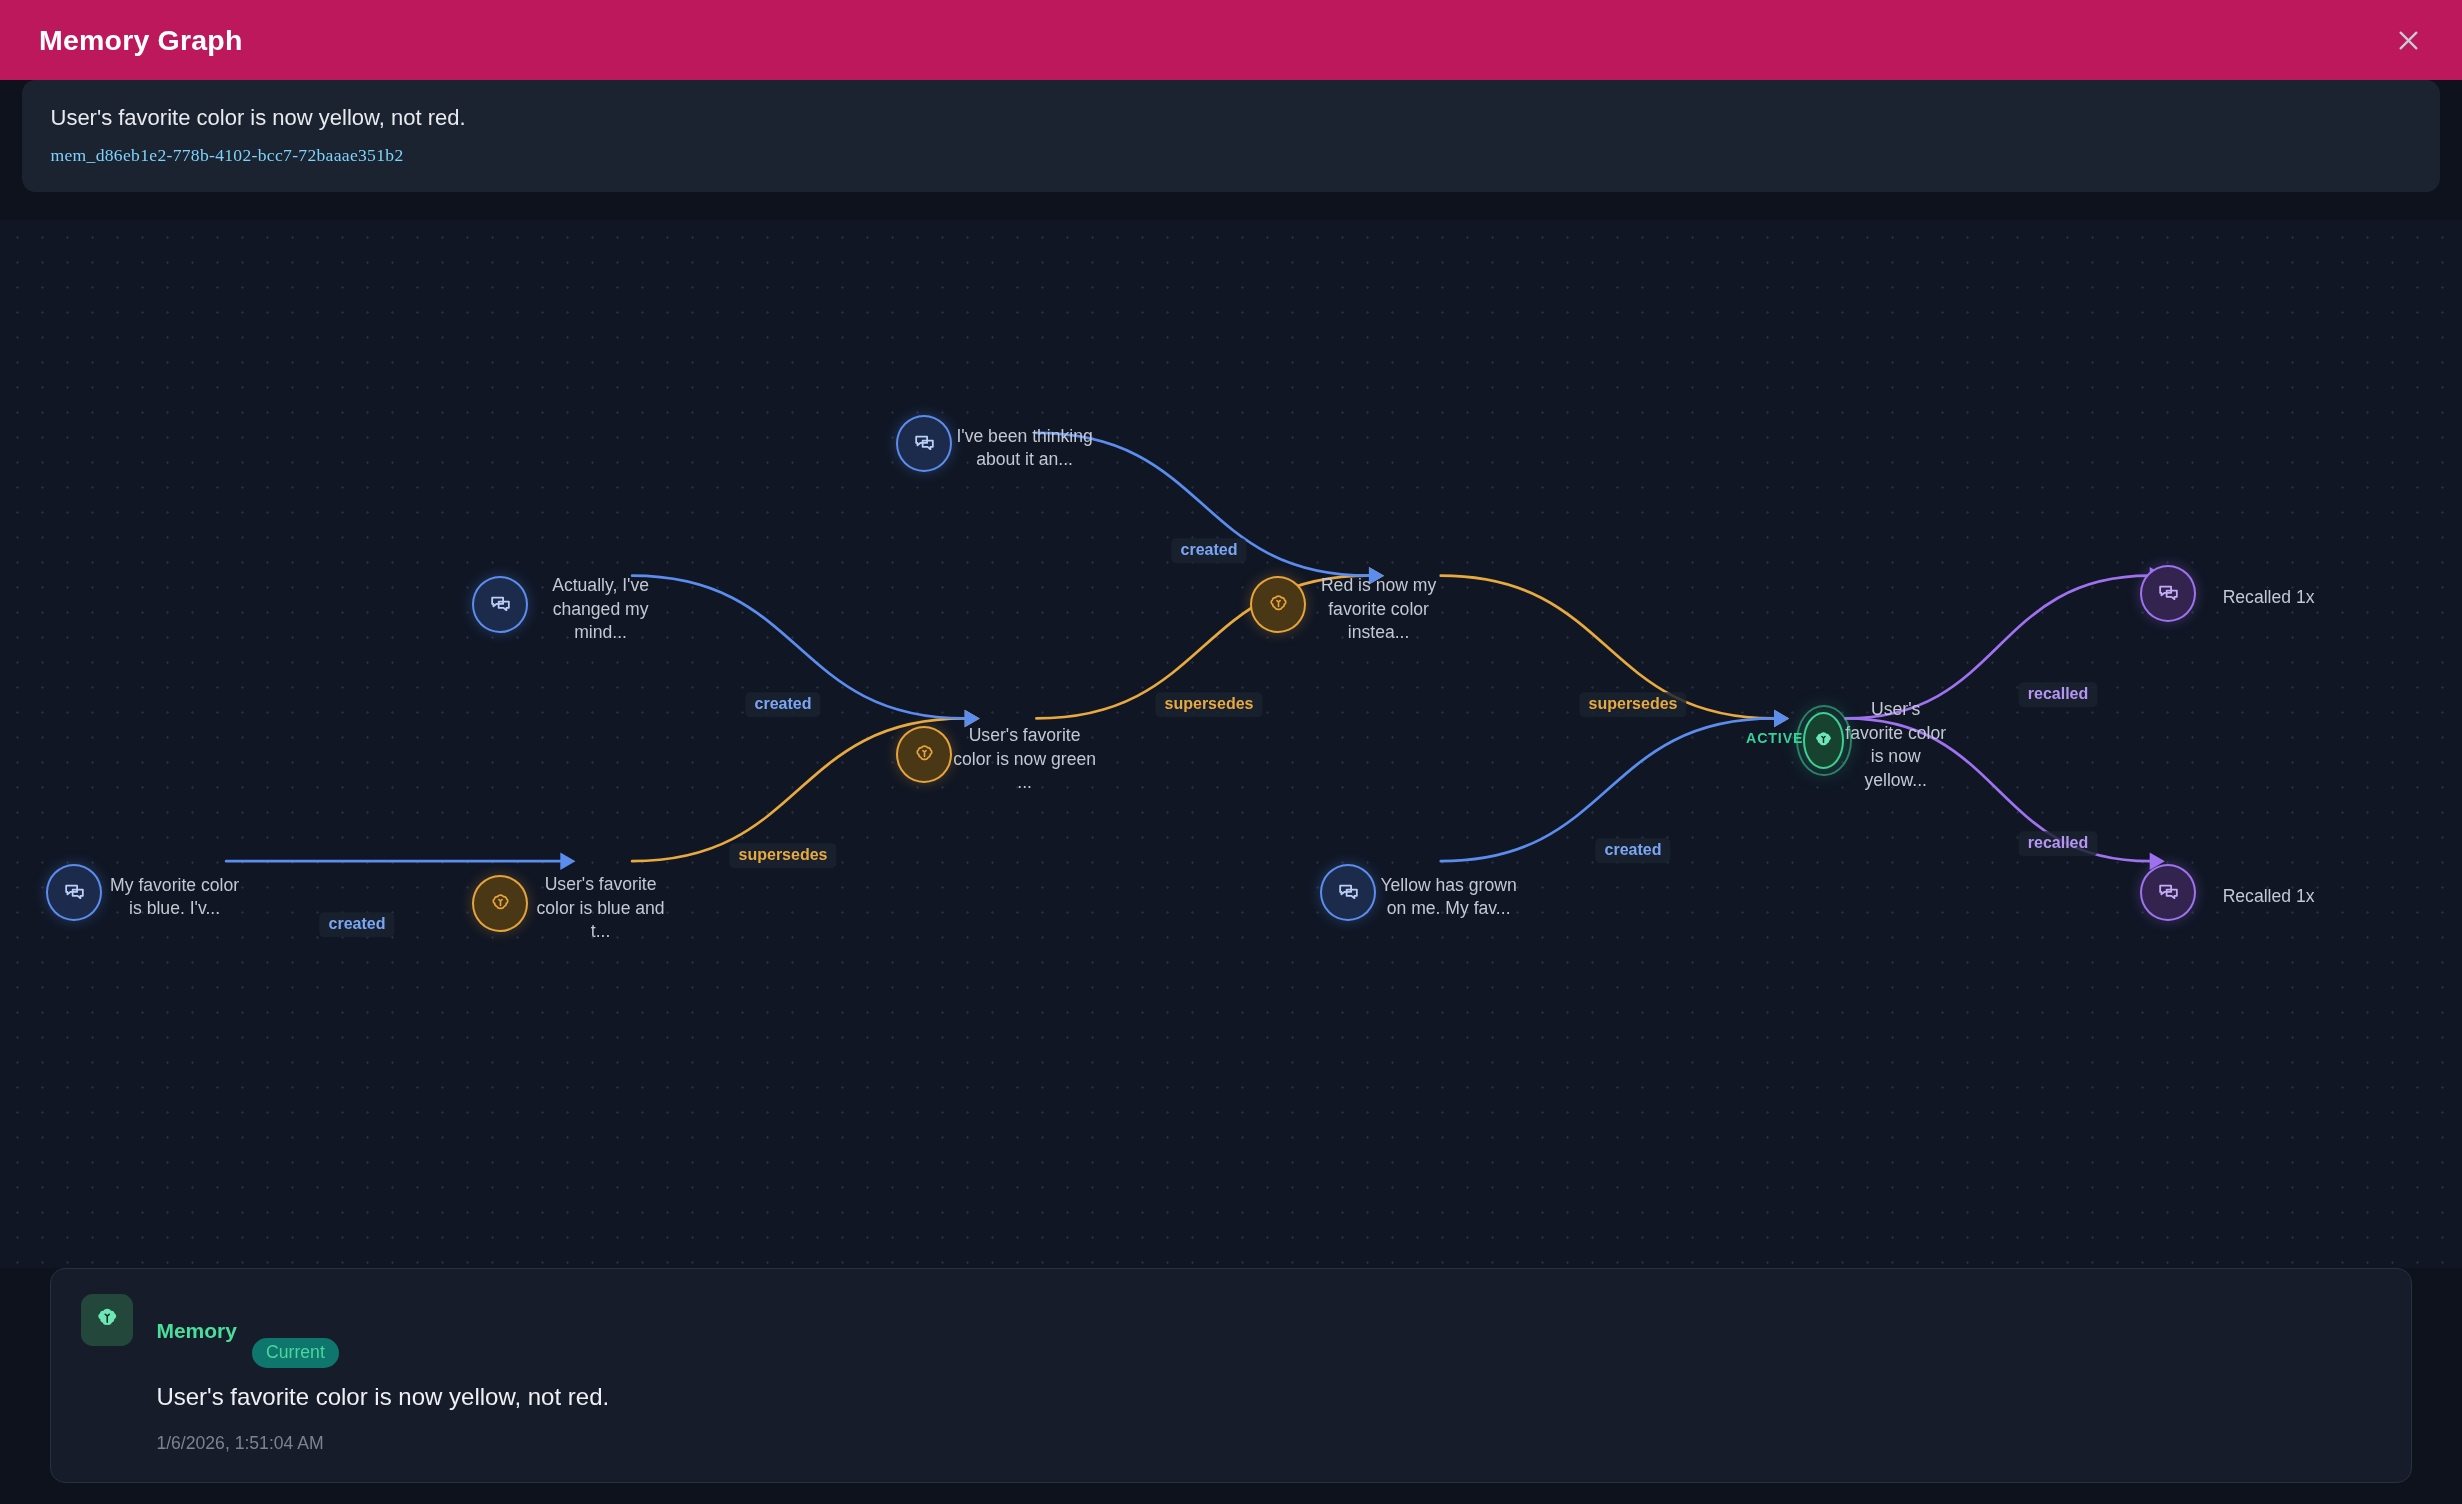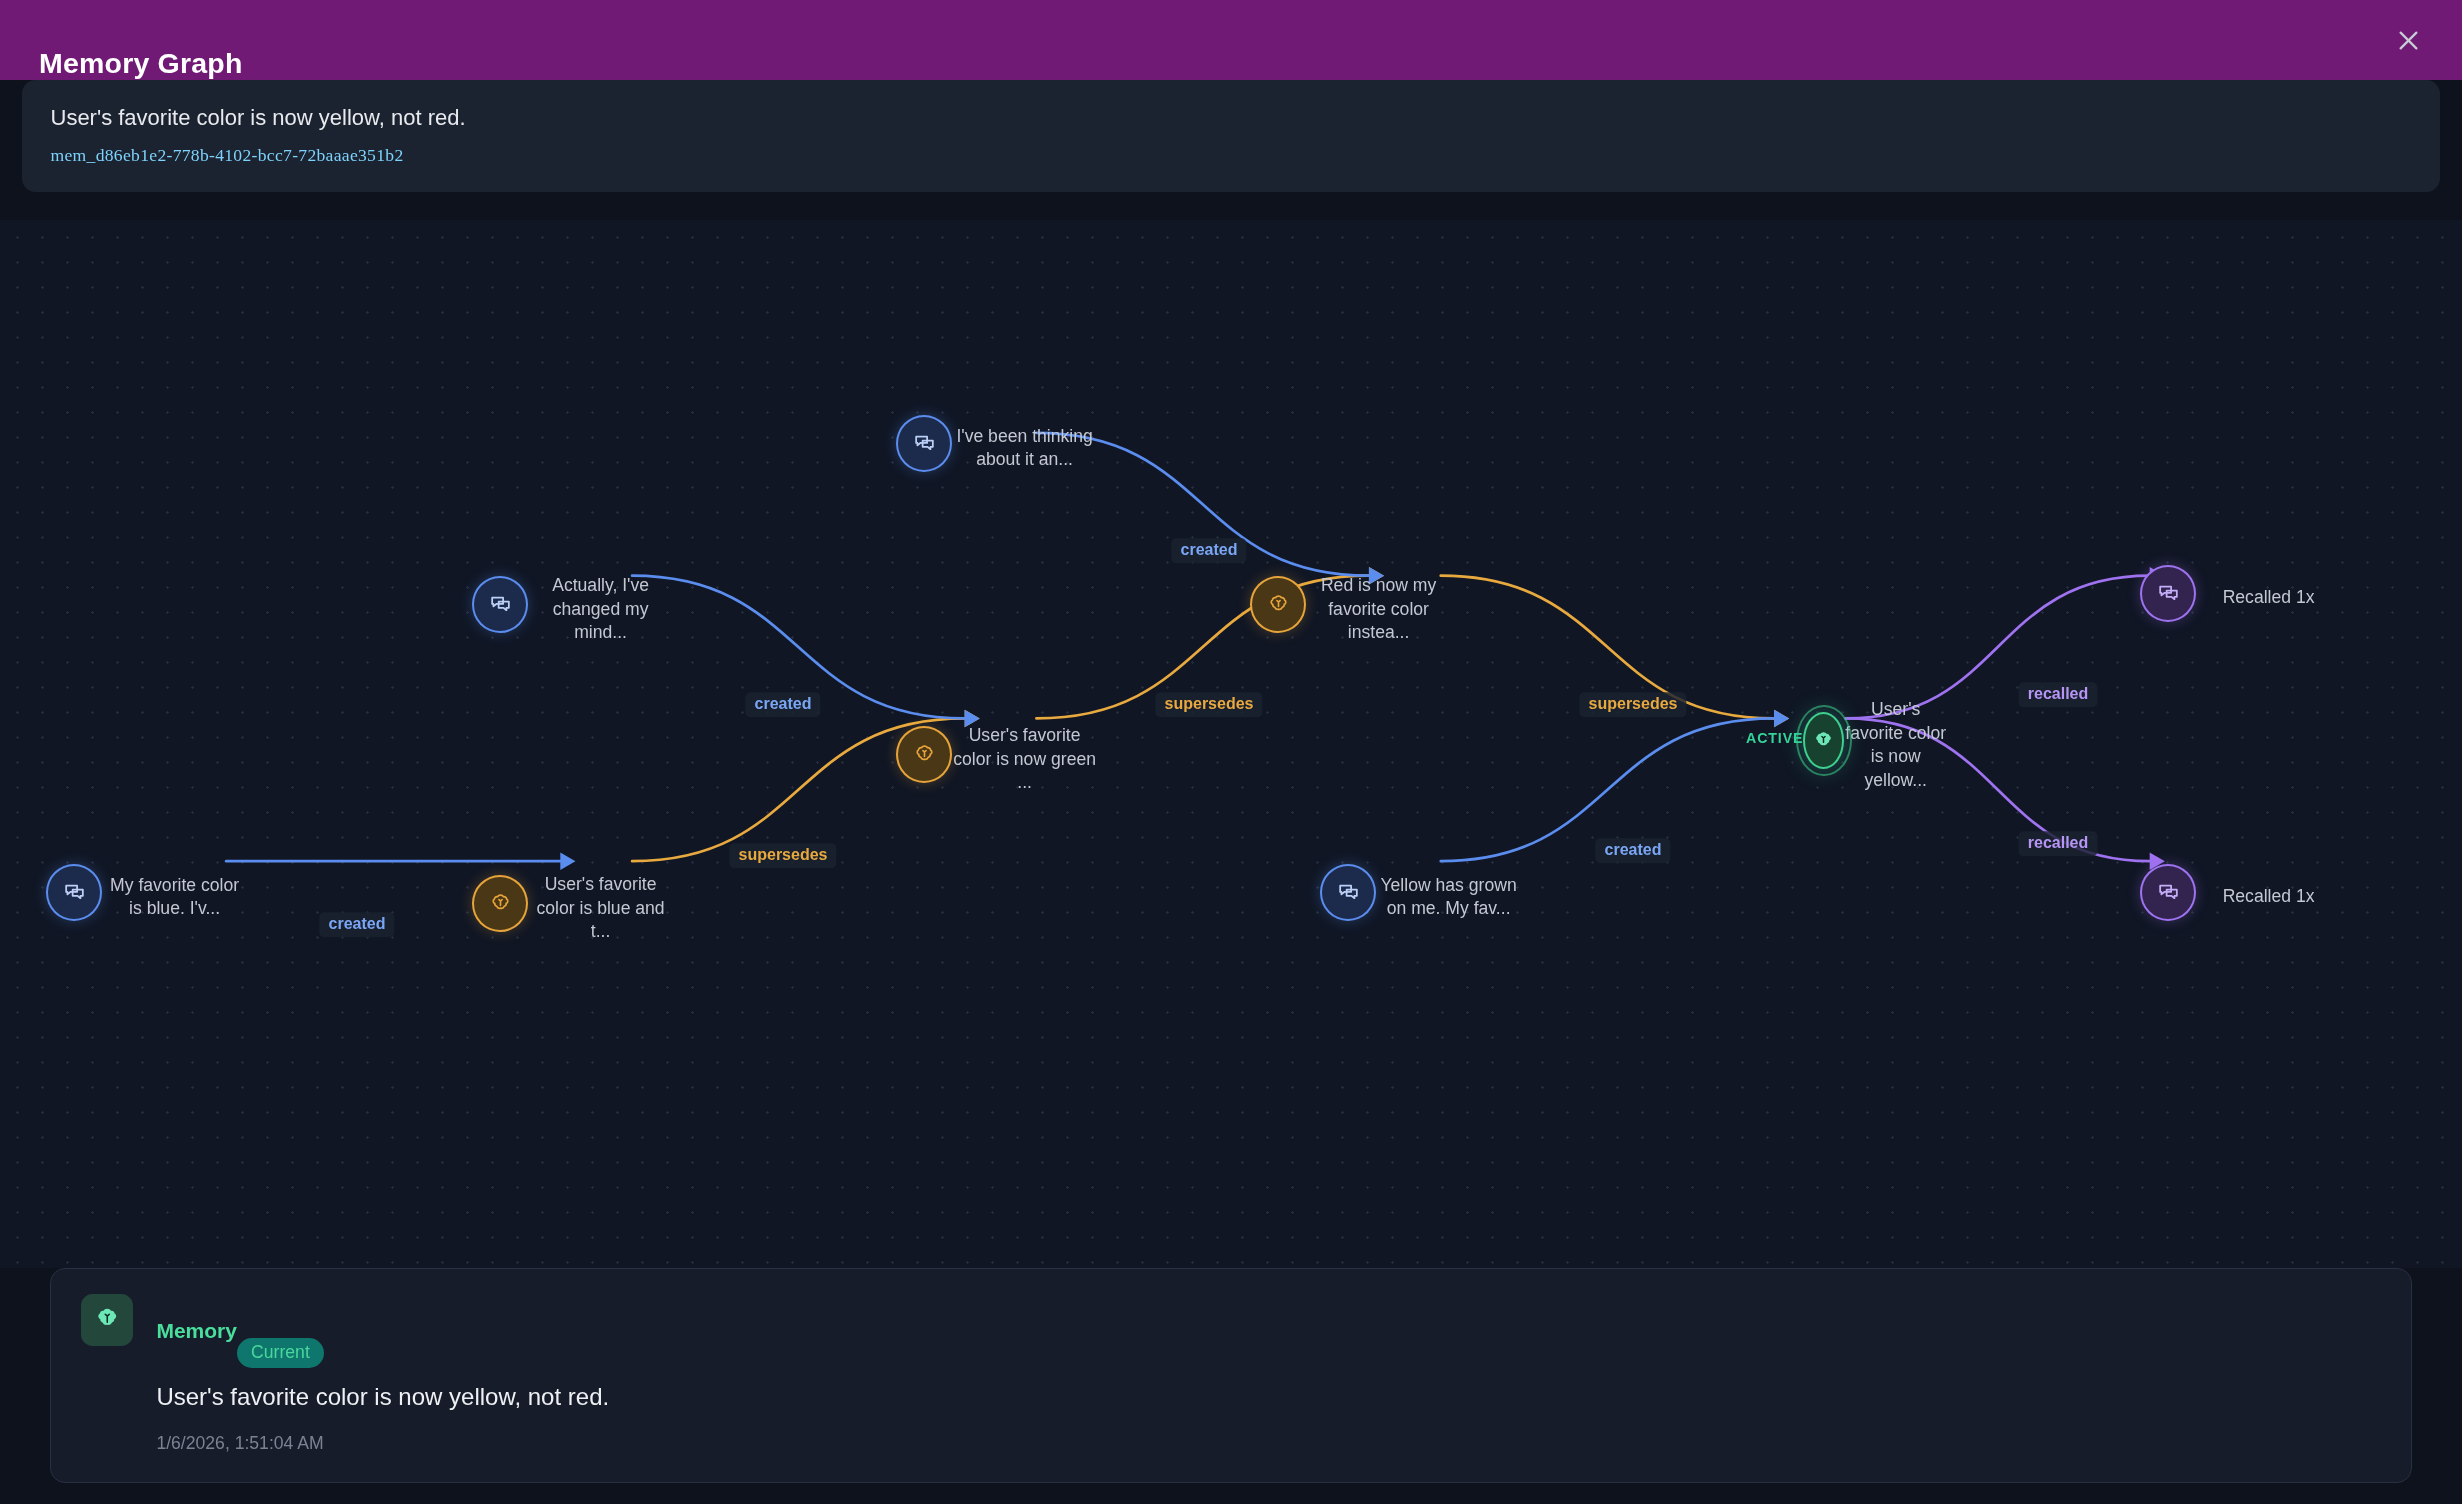--- a/index.html
+++ b/index.html
@@ -15,23 +15,23 @@
     width: 2462px; height: 1505px;
     background: #0d121c;
     display: flex; flex-direction: column;
   }
 
   
   .header {
     position: relative;
     height: 80px;
     flex: 0 0 80px;
-    display: flex; align-items: flex-end;
+    display: flex; align-items: center;
     padding: 0 39px;
-    background: #701a75;
+    background: #be185d;
   }
   .header-title {
     font-size: 28.5px;
     font-weight: bold;
     color: #ffffff;
     letter-spacing: 0.2px;
   }
   .close-btn {
     position: absolute;
     right: 30px; top: 16.7px;
@@ -167,21 +167,21 @@
   }
   .detail-icon {
     flex: 0 0 auto;
     width: 52px; height: 52px;
     border-radius: 11.7px;
     background: #24473c;
     display: flex; align-items: center; justify-content: center;
   }
   .detail-body { flex: 1 1 auto; min-width: 0; }
   .detail-head {
-    display: flex; align-items: center; 
+    display: flex; align-items: center; gap: 15px;
   }
   .detail-kind {
     font-size: 21px;
     font-weight: bold;
     color: #4ade9c;
   }
   .detail-badge {
     background: #0f766e;
     color: #48d89b;
     border-radius: 836px;

